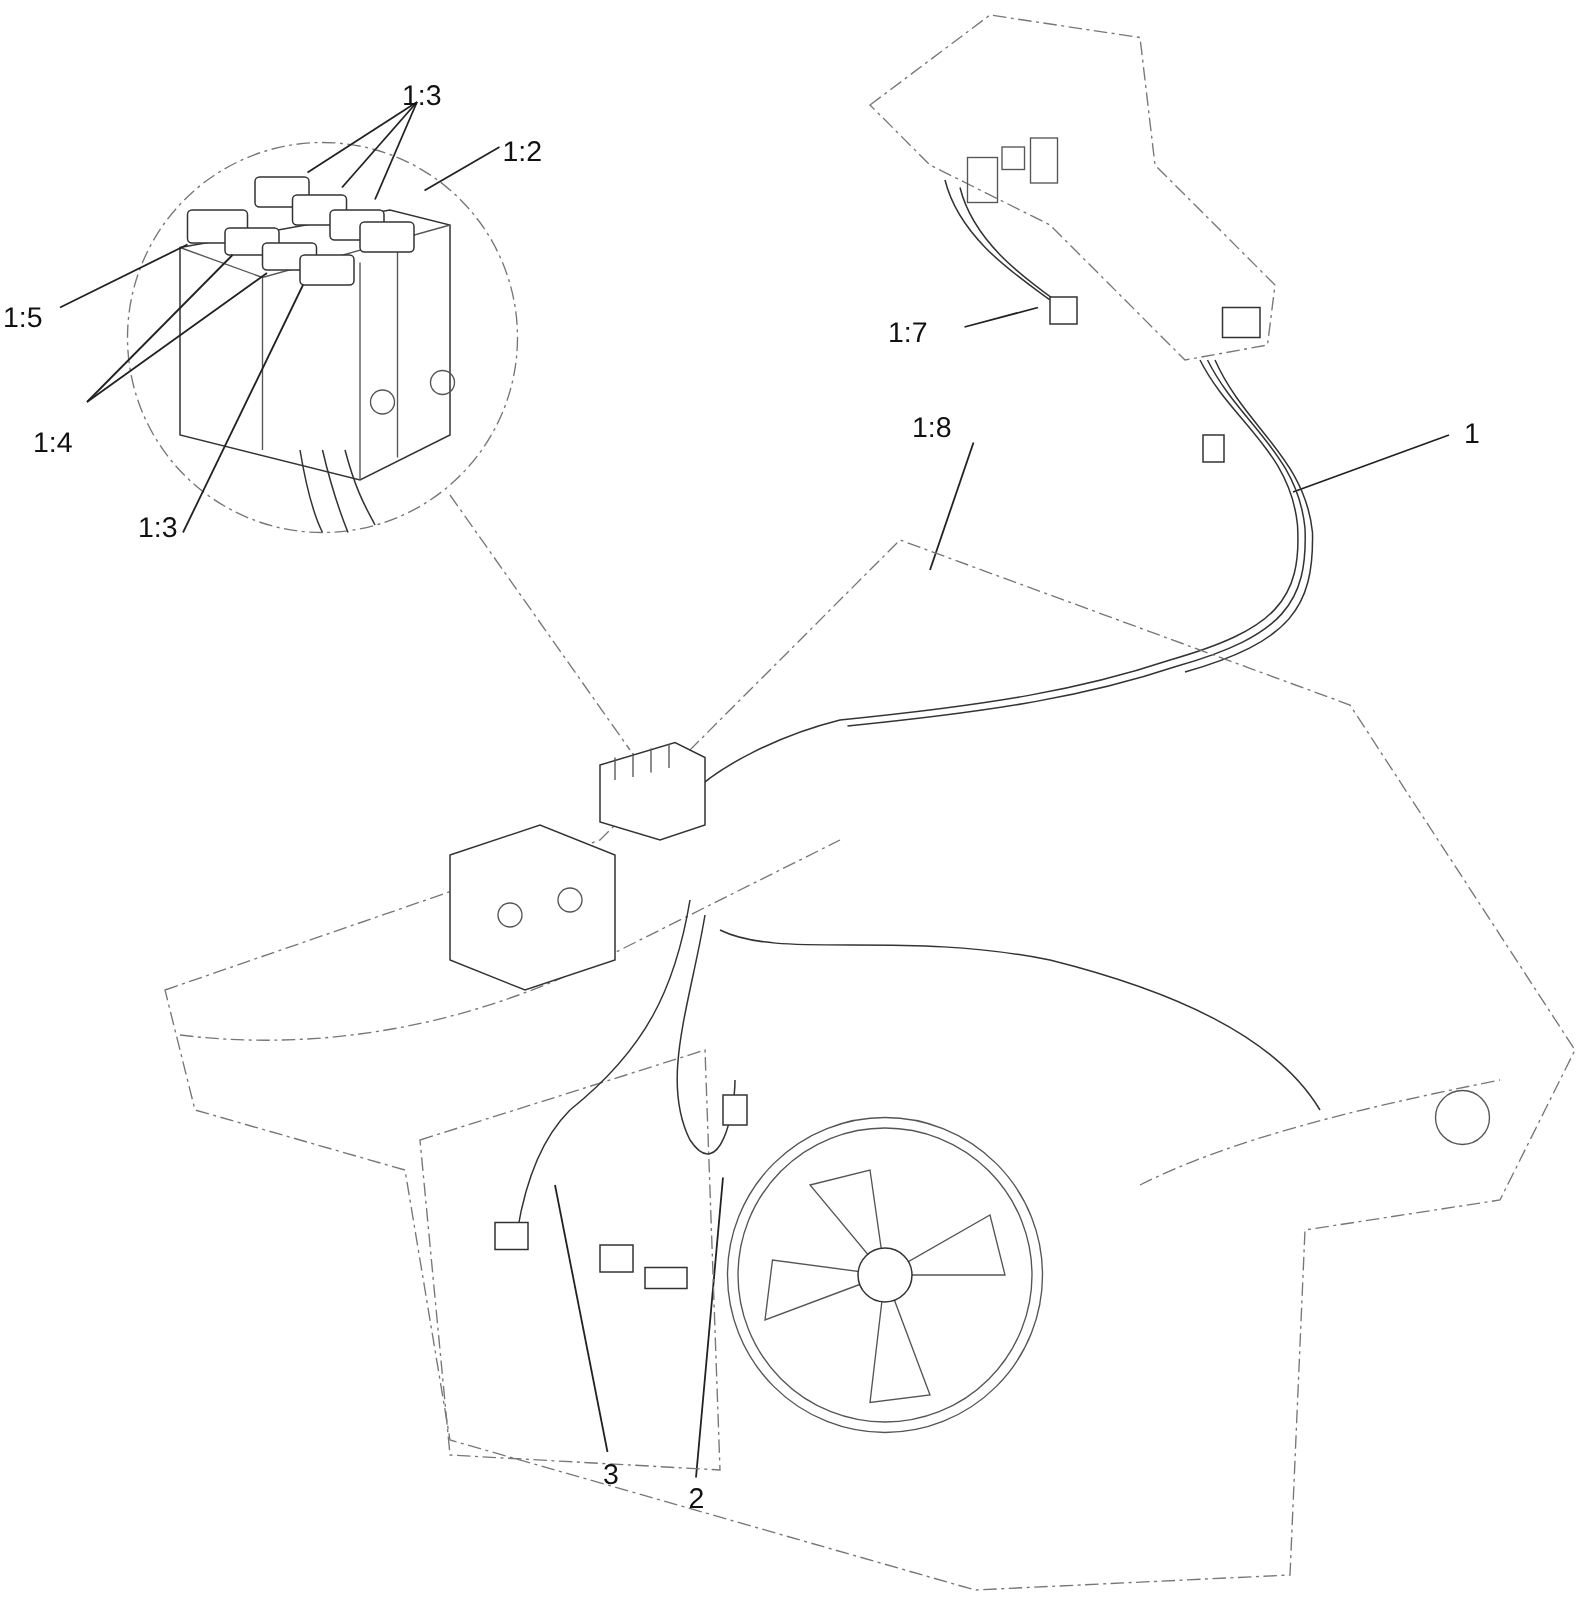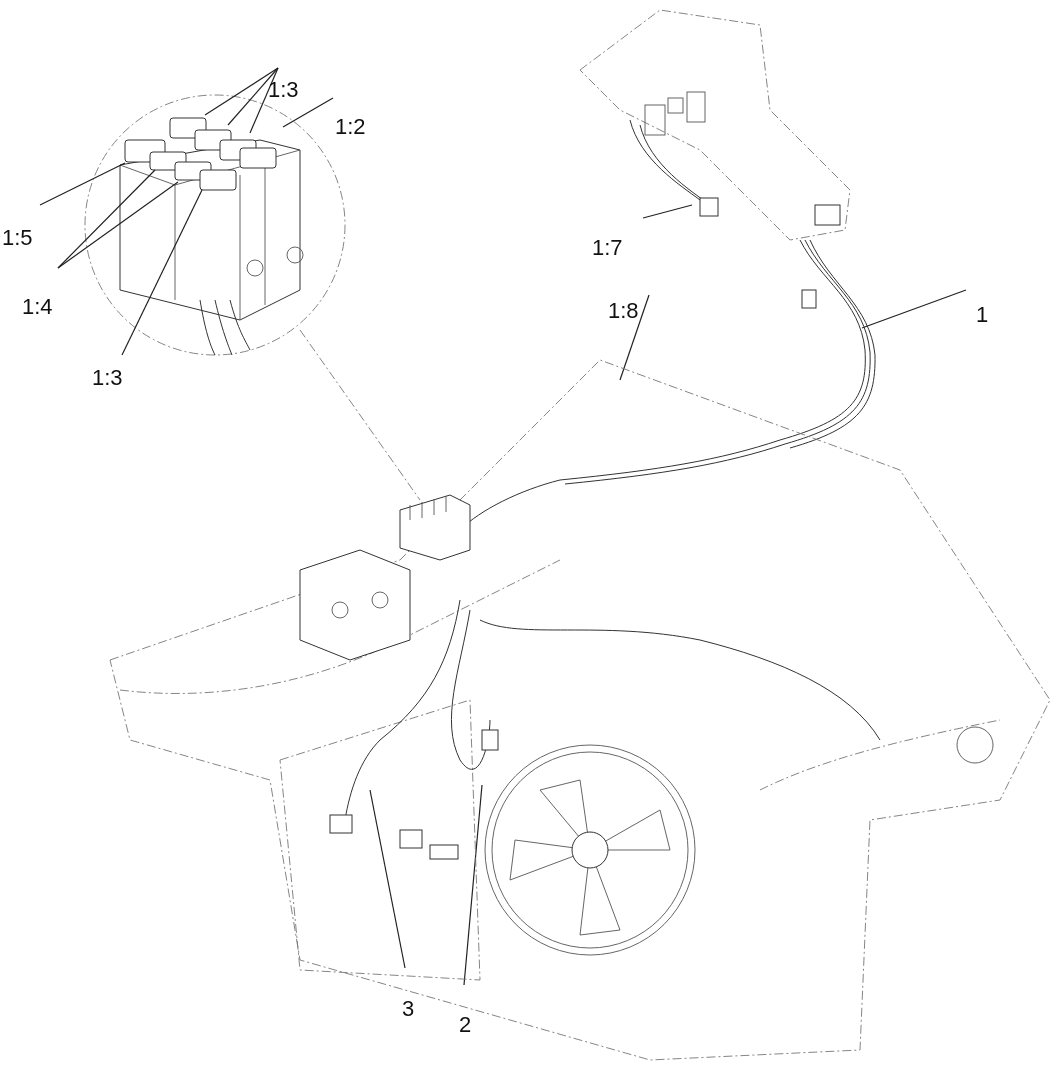--- a/index.html
+++ b/index.html
@@ -1,18 +1,18 @@
 <!DOCTYPE html>
 <html><head>
 <meta charset="utf-8">
 <style>
   html,body{margin:0;padding:0;background:#ffffff;}
   body{width:1058px;height:1071px;position:relative;overflow:hidden;font-family:"Liberation Sans",sans-serif;}
   #art{position:absolute;left:0;top:0;width:1058px;height:1071px;}
-  .callout{position:absolute;font-size:22px;color:#111;line-height:1;white-space:nowrap;margin-top:24px;}
+  .callout{position:absolute;font-size:19px;color:#111;line-height:1;white-space:nowrap;}
   .ln{stroke:#222;stroke-width:1.2;fill:none;}
   .thin{stroke:#555;stroke-width:0.9;fill:none;}
   .dash{stroke:#777;stroke-width:0.9;fill:none;stroke-dasharray:9 3 2 3;}
   .wire{stroke:#333;stroke-width:1;fill:none;}
   .part{stroke:#333;stroke-width:1;fill:#fff;}
 </style>
 </head>
 <body>
 
 <svg id="art" viewBox="0 0 1058 1071" xmlns="http://www.w3.org/2000/svg">
@@ -99,19 +99,19 @@
     <rect x="330" y="815" width="22" height="18" class="part"></rect>
     <rect x="400" y="830" width="22" height="18" class="part"></rect>
     <rect x="430" y="845" width="28" height="14" class="part"></rect>
     <rect x="482" y="730" width="16" height="20" class="part"></rect>
   </g>
 </svg>
 
 <span class="callout" style="left:268px;top:55px">1:3</span>
 <span class="callout" style="left:335px;top:92px">1:2</span>
 <span class="callout" style="left:2px;top:203px">1:5</span>
-<span class="callout" style="left:22px;top:272px">1:4</span>
+<span class="callout" style="left:22px;top:286px">1:4</span>
 <span class="callout" style="left:92px;top:343px">1:3</span>
 <span class="callout" style="left:592px;top:213px">1:7</span>
 <span class="callout" style="left:608px;top:276px">1:8</span>
 <span class="callout" style="left:976px;top:280px">1</span>
 <span class="callout" style="left:402px;top:974px">3</span>
 <span class="callout" style="left:459px;top:990px">2</span>
 
 </body></html>

